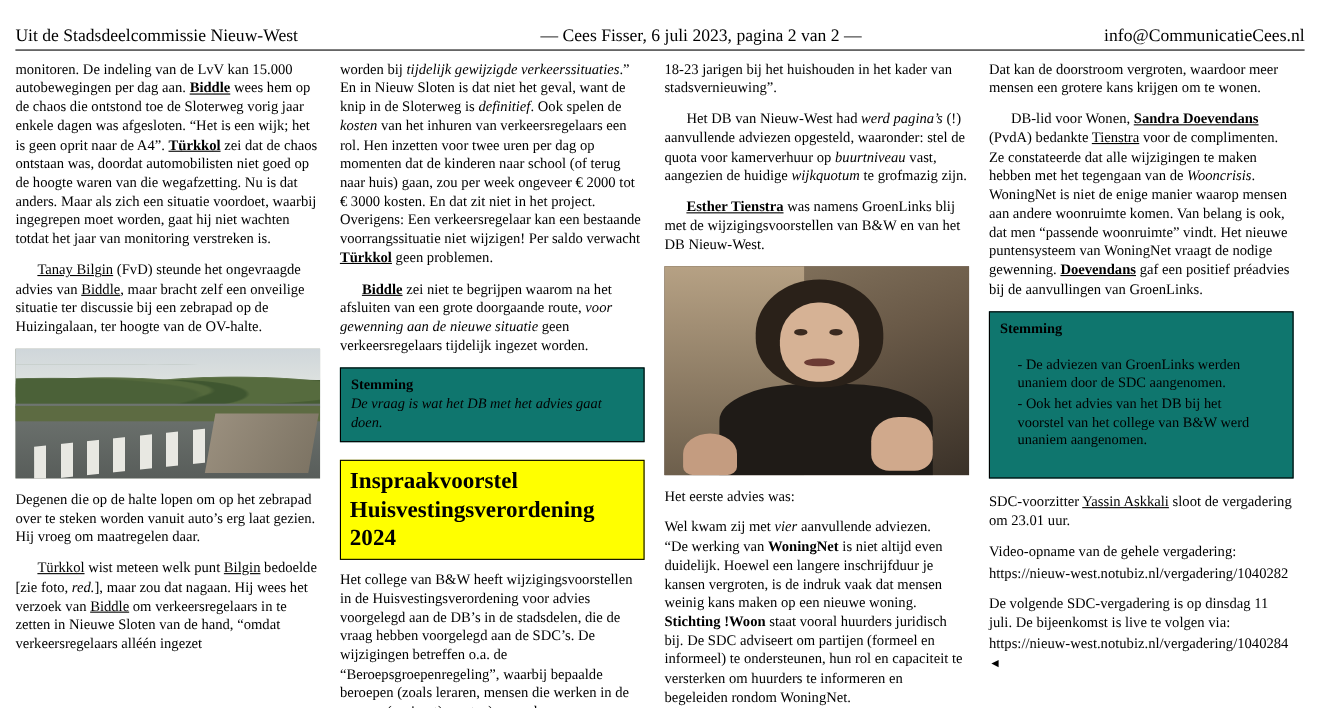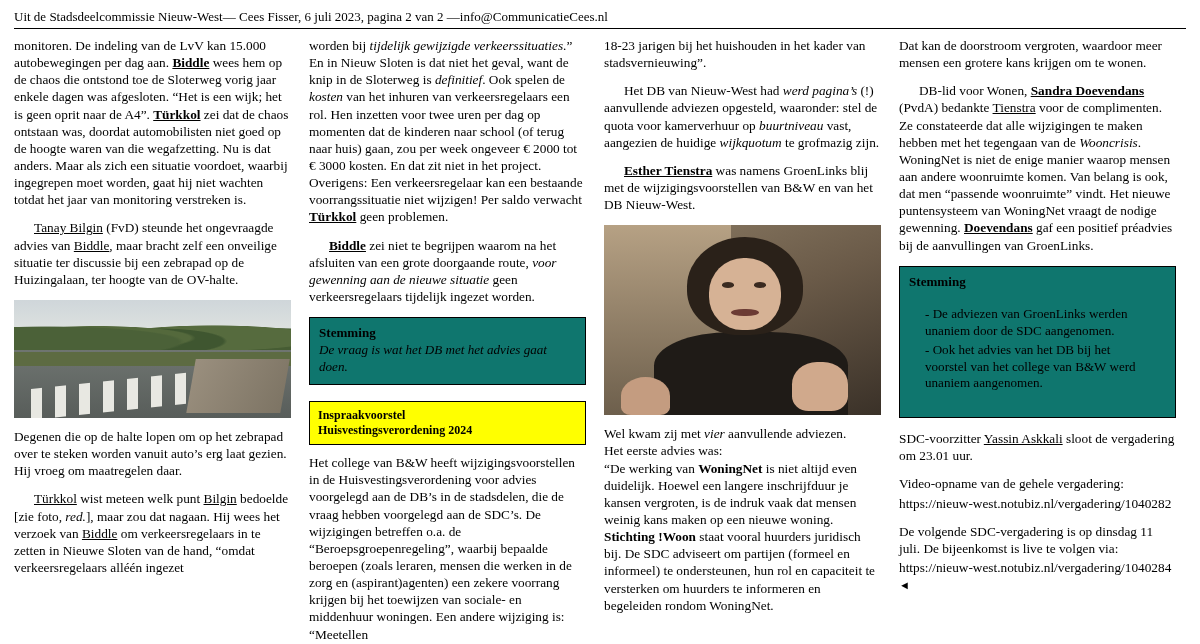--- a/index.html
+++ b/index.html
@@ -8,22 +8,22 @@
     width:1200px; height:644px;
     background:#ffffff;
     font-family:"Liberation Serif", serif;
     color:#000;
     overflow:hidden;
   }
   .page { position:relative; width:1200px; height:644px; padding:0 14px; }
 
   
   .masthead {
-    display:flex; align-items:flex-end; 
-    font-size:13px; padding-top:9px; padding-bottom:3px;
+    display:flex; align-items:flex-end; justify-content:space-between;
+    font-size:16px; padding-top:24px; padding-bottom:3px;
     border-bottom:1.6px solid #000;
   }
   .masthead .left { font-weight:normal; }
   .masthead .center { font-weight:normal; }
   .masthead .right { font-weight:normal; }
 
   
   .columns {
     display:flex; gap:18px;
     margin-top:8px;
@@ -97,21 +97,21 @@
     font-size:13.1px; line-height:1.28;
   }
   .vote-box .title { font-weight:bold; }
   .vote-box .ital { font-style:italic; }
   .vote-box ul { margin:16px; padding:0; list-style:none; }
   .vote-box li { margin-top:2px; }
 
   .highlight-box {
     background:#ffff00; border:1.4px solid #000;
     padding:6px 8px 7px; margin:16px 0 9px;
-    font-weight:bold; font-size:12px; line-height:1.2;
+    font-weight:bold; font-size:21px; line-height:1.2;
   }
 
   .caption-small { font-size:10.6px; line-height:1.25; word-break:break-all; }
   .tri { font-size:11px; }
 </style>
 </head>
 <body>
 
 <div class="page">
 
@@ -173,23 +173,23 @@
         <div class="pt-body"></div>
         <div class="pt-hair"></div>
         <div class="pt-face"></div>
         <div class="pt-eye-l"></div>
         <div class="pt-eye-r"></div>
         <div class="pt-mouth"></div>
         <div class="pt-hand"></div>
         <div class="pt-hand2"></div>
       </div>
 
+      <p style="margin-top:0">Het eerste advies was:</p>
+
       <p><span>Wel kwam zij met </span><span class="i">vier</span><span> aanvullende adviezen.</span></p>
-
-      <p style="margin-top:0">Het eerste advies was:</p>
 
       <p style="margin-top:0"><span>“De werking van </span><span class="b">WoningNet</span><span> is niet altijd even duidelijk. Hoewel een langere inschrijfduur je kansen vergroten, is de indruk vaak dat mensen weinig kans maken op een nieuwe woning.</span></p>
 
       <p style="margin-top:0"><span class="b">Stichting !Woon</span><span> staat vooral huurders juridisch bij. De SDC adviseert om partijen (formeel en informeel) te ondersteunen, hun rol en capaciteit te versterken om huurders te informeren en begeleiden rondom WoningNet.</span></p>
     </div>
 
     <div class="col col4">
       <p>Dat kan de doorstroom vergroten, waardoor meer mensen een grotere kans krijgen om te wonen.</p>
 
       <p class="indent"><span>DB-lid voor Wonen, </span><u class="b">Sandra Doevendans</u><span> (PvdA) bedankte </span><u>Tienstra</u><span> voor de complimenten. Ze constateerde dat alle wijzigingen te maken hebben met het tegengaan van de </span><span class="i">Wooncrisis</span><span>. WoningNet is niet de enige manier waarop mensen aan andere woonruimte komen. Van belang is ook, dat men “passende woonruimte” vindt. Het nieuwe puntensysteem van WoningNet vraagt de nodige gewenning. </span><u class="b">Doevendans</u><span> gaf een positief préadvies bij de aanvullingen van GroenLinks.</span></p>

